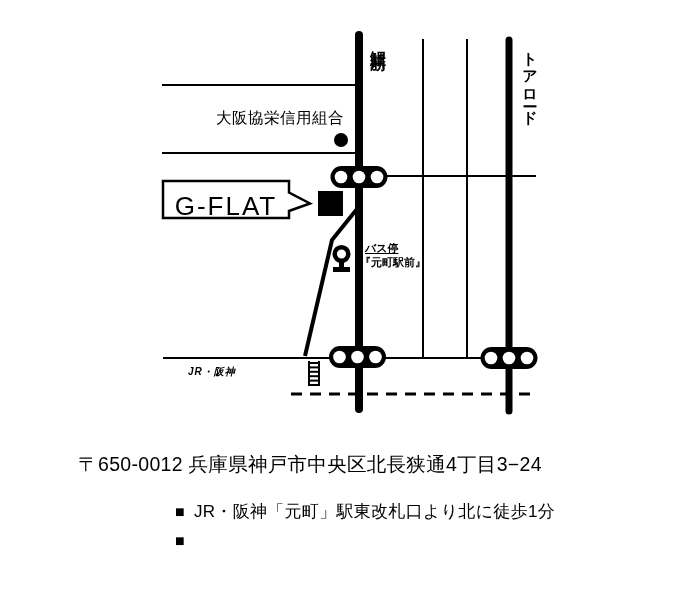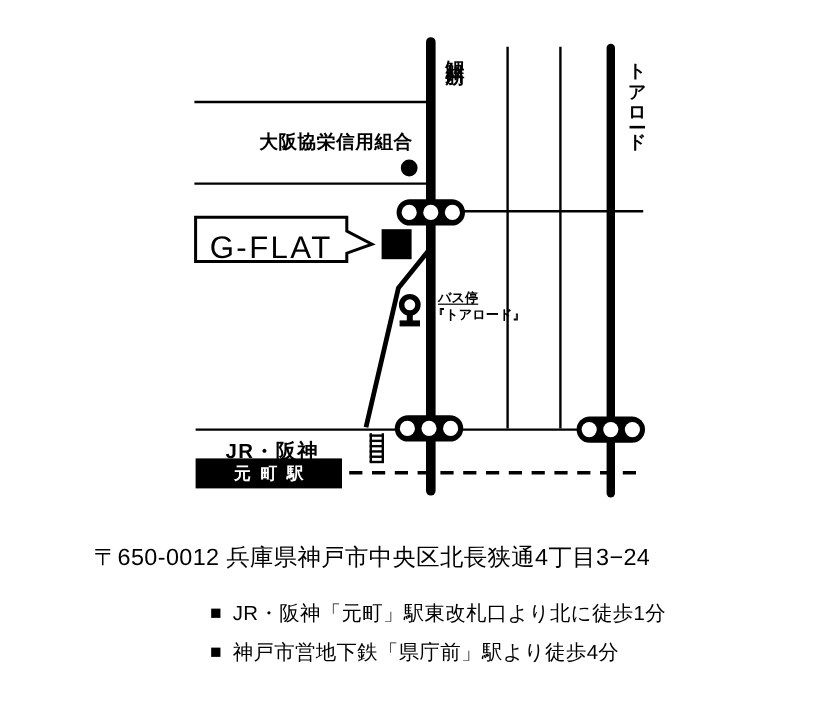--- a/index.html
+++ b/index.html
@@ -9,30 +9,30 @@
     background:#ffffff;
     font-family:"Liberation Sans","DejaVu Sans",sans-serif;
     color:#000;
     overflow:hidden;
   }
   .map-svg{position:absolute;left:0;top:0;}
   .lbl{position:absolute;white-space:nowrap;color:#000;}
   .vertical{writing-mode:vertical-rl;text-orientation:upright;}
   .lbl-koikawa{left:367px;top:38px;font-size:16px;font-weight:600;letter-spacing:2px;}
   .lbl-tor{left:520px;top:41px;font-size:15px;font-weight:600;letter-spacing:2px;}
-  .lbl-credit{left:216px;top:108px;font-size:15.5px;font-weight:700;letter-spacing:0.5px;}
+  .lbl-credit{left:216px;top:108px;font-size:15.5px;font-weight:400;letter-spacing:0.5px;}
   .gflat-box{
     position:absolute;left:162px;top:180px;width:128px;height:52px;
     display:flex;align-items:center;justify-content:center;
     font-size:26px;font-weight:500;letter-spacing:2px;
   }
   .lbl-walk{left:159px;top:234px;font-size:14.5px;font-weight:700;letter-spacing:0.5px;}
   .lbl-busstop1{left:365px;top:241px;font-size:11px;font-weight:600;text-decoration:underline;}
   .lbl-busstop2{left:360px;top:255px;font-size:11px;font-weight:600;}
-  .lbl-jr{left:188px;top:365px;font-size:17px;font-weight:600;letter-spacing:1px;}
+  .lbl-jr{left:188px;top:365px;font-size:10px;font-weight:600;letter-spacing:1px;font-style:italic;}
   .station-box{
     position:absolute;left:163px;top:382px;width:122px;height:25px;
     background:#000;color:#fff;display:flex;align-items:center;justify-content:center;
     font-size:14px;font-weight:700;letter-spacing:8px;padding-left:8px;box-sizing:border-box;
   }
   .address{
     position:absolute;left:0;top:451px;width:620px;
     text-align:center;font-size:19.5px;font-weight:500;letter-spacing:0.3px;
   }
   .notes{
@@ -111,34 +111,30 @@
 
   <div class="lbl vertical lbl-koikawa">鯉川筋</div>
   <div class="lbl vertical lbl-tor">トアロード</div>
 
   <div class="lbl lbl-credit">大阪協栄信用組合</div>
 
   <div class="gflat-box">G-FLAT</div>
 
 
   <div class="lbl lbl-busstop1">バス停</div>
-  <div class="lbl lbl-busstop2">『トアロード』</div>
+  <div class="lbl lbl-busstop2">『元町駅前』</div>
 
   <div class="lbl lbl-jr">JR・阪神</div>
 
-  <div class="station-box">
-    <span>元町駅</span>
-  </div>
 
   <div class="address">〒650-0012 兵庫県神戸市中央区北長狭通4丁目3−24</div>
 
   <div class="notes">
     <div class="note-row">
       <span class="note-bullet">■</span>
       <span>JR・阪神「元町」駅東改札口より北に徒歩1分</span>
     </div>
     <div class="note-row">
       <span class="note-bullet">■</span>
-      <span>神戸市営地下鉄「県庁前」駅より徒歩4分</span>
     </div>
   </div>
 
 </div>
 
 </body></html>

